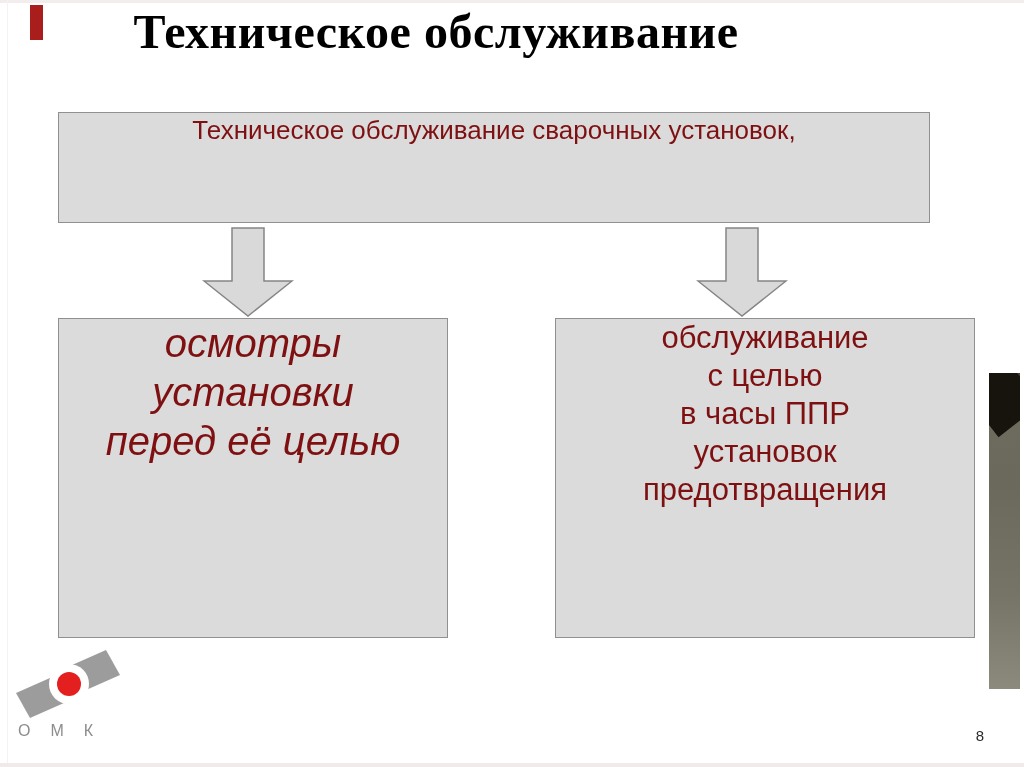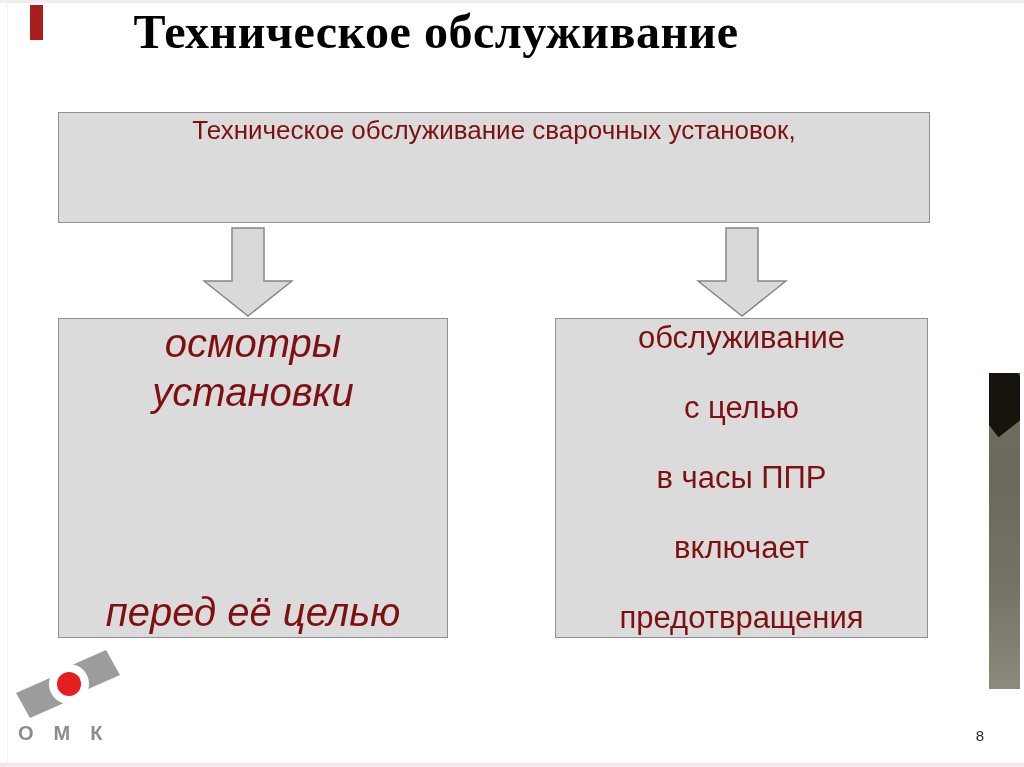--- a/index.html
+++ b/index.html
@@ -15,26 +15,26 @@
 
   .slide-title{
     position:absolute;left:0;top:4px;width:872px;text-align:center;
     font-family:"Liberation Serif",serif;font-weight:bold;font-size:48px;
     color:#000000;letter-spacing:0.5px;white-space:nowrap;
   }
 
   .gbox{
     position:absolute;box-sizing:border-box;
     border:1px solid #909090;
-    display:flex;flex-direction:column;justify-content:space-between;align-items:center;
+    display:flex;flex-direction:column;justify-content:flex-start;align-items:center;
     text-align:center;
   }
   .top-box{left:58px;top:112px;width:872px;height:111px;font-size:26px;line-height:35px;}
   .left-box{left:58px;top:318px;width:390px;height:320px;font-size:40px;line-height:49px;}
-  .right-box{left:555px;top:318px;width:373px;height:320px;font-size:31px;line-height:38px;}
+  .right-box{left:555px;top:318px;width:420px;height:320px;font-size:31px;line-height:38px;}
 
   .arrow{position:absolute;top:227px;width:92px;height:91px;}
   .arrow-left{left:202px;}
   .arrow-right{left:696px;}
 
   .photo-strip{
     position:absolute;left:989px;top:373px;width:31px;height:316px;overflow:hidden;
     background:linear-gradient(to bottom,#6e6d60 0%,#6a695c 35%,#75746​6 70%,#8b8a7c 100%);
   }
   .photo-strip .ph-dark{
@@ -46,21 +46,21 @@
     background:#c9c2a9;transform:rotate(52deg);
   }
   .photo-strip .ph-line2{
     position:absolute;left:-30px;top:-8px;width:110px;height:3px;
     background:#4a4337;transform:rotate(52deg);
   }
 
   .logo{position:absolute;left:14px;top:645px;width:130px;height:110px;}
   .logo-text{
     position:absolute;left:4px;top:77px;
-    font-size:20px;font-weight:bold;letter-spacing:20px;white-space:nowrap;
+    font-size:16px;font-weight:normal;letter-spacing:20px;white-space:nowrap;
   }
 
   .page-number{
     position:absolute;left:966px;top:727px;width:28px;text-align:center;
     font-size:15px;color:#2b2b2b;
   }
 </style>
 </head>
 <body>
 
@@ -86,21 +86,21 @@
 
 <div class="gbox left-box" style="background:#dbdbdb;color:#7e1012;font-style:italic;">
   <div>осмотры установки</div>
   <div>перед её целью</div>
 </div>
 
 <div class="gbox right-box" style="background:#dbdbdb;color:#7e1012;">
   <div>обслуживание</div>
   <div>с целью</div>
   <div>в часы ППР</div>
-  <div>включает</div>
+  <div>установок</div>
   <div>предотвращения</div>
 </div>
 
 <div class="photo-strip" style="background:linear-gradient(to bottom,#6e6d60 0%,#6a695c 35%,#757466 70%,#8b8a7c 100%);">
   <div class="ph-dark"></div>
   <div class="ph-line"></div>
   <div class="ph-line2"></div>
 </div>
 
 <div class="logo">

